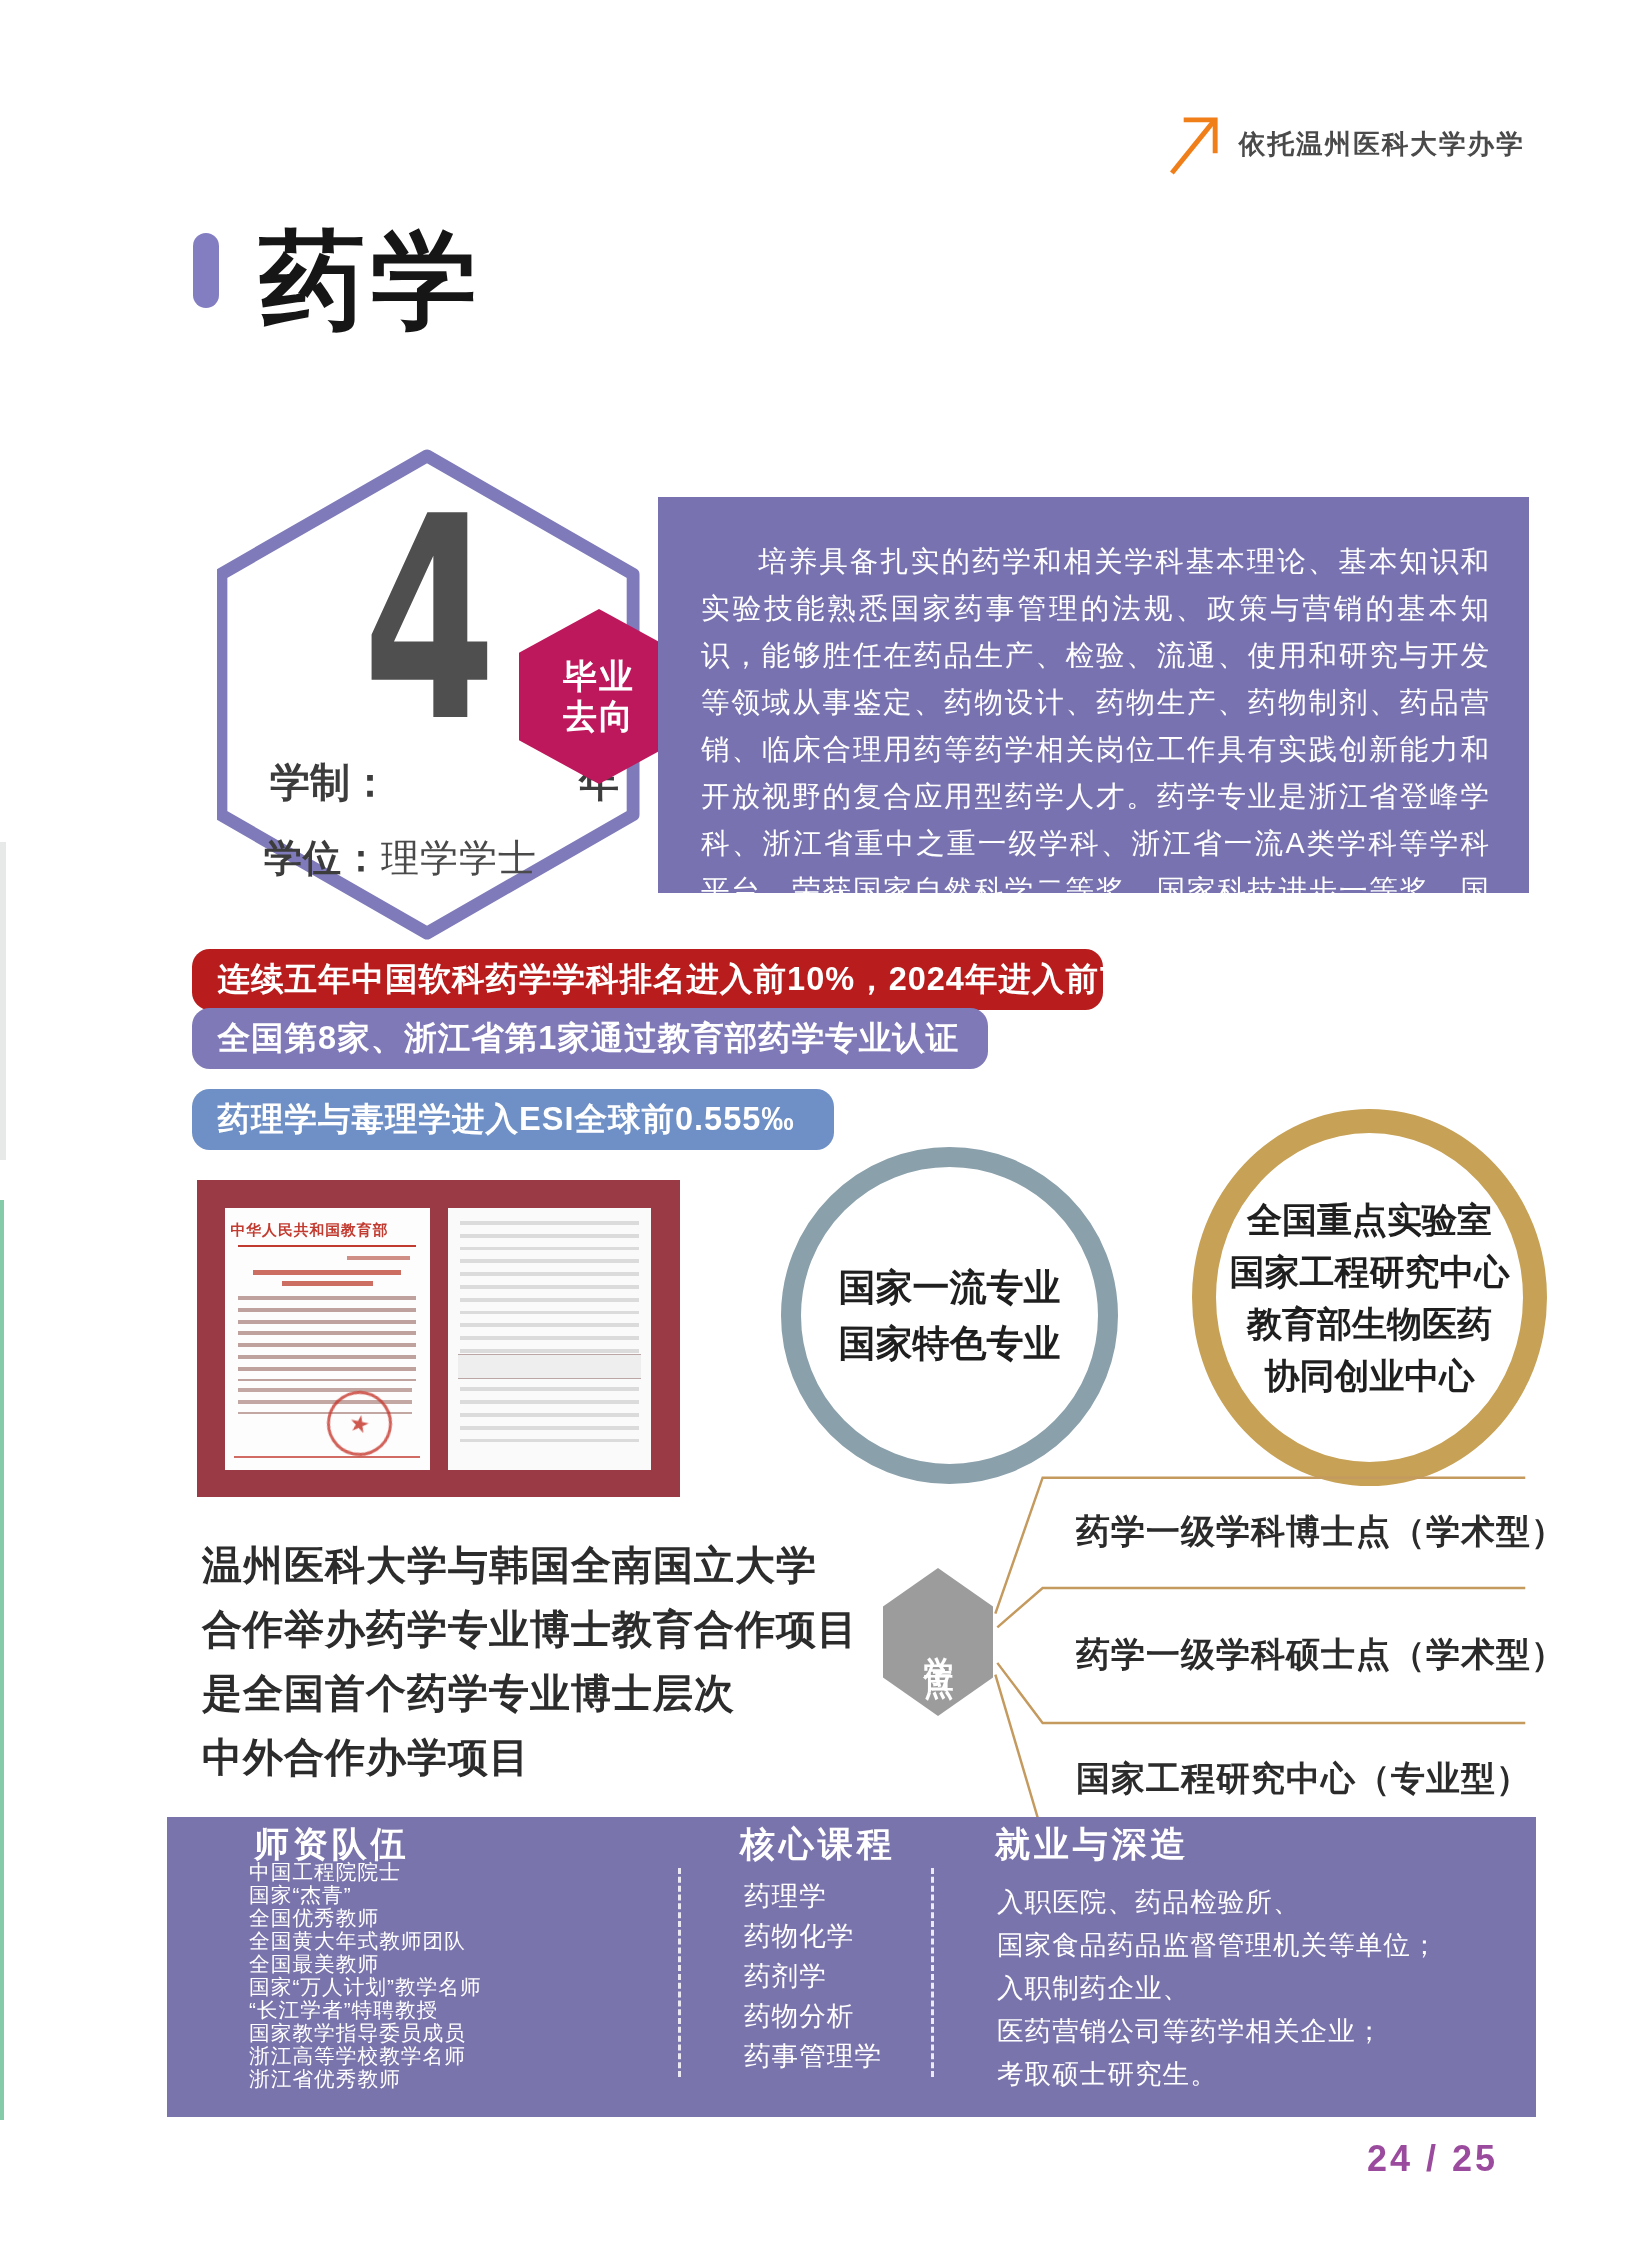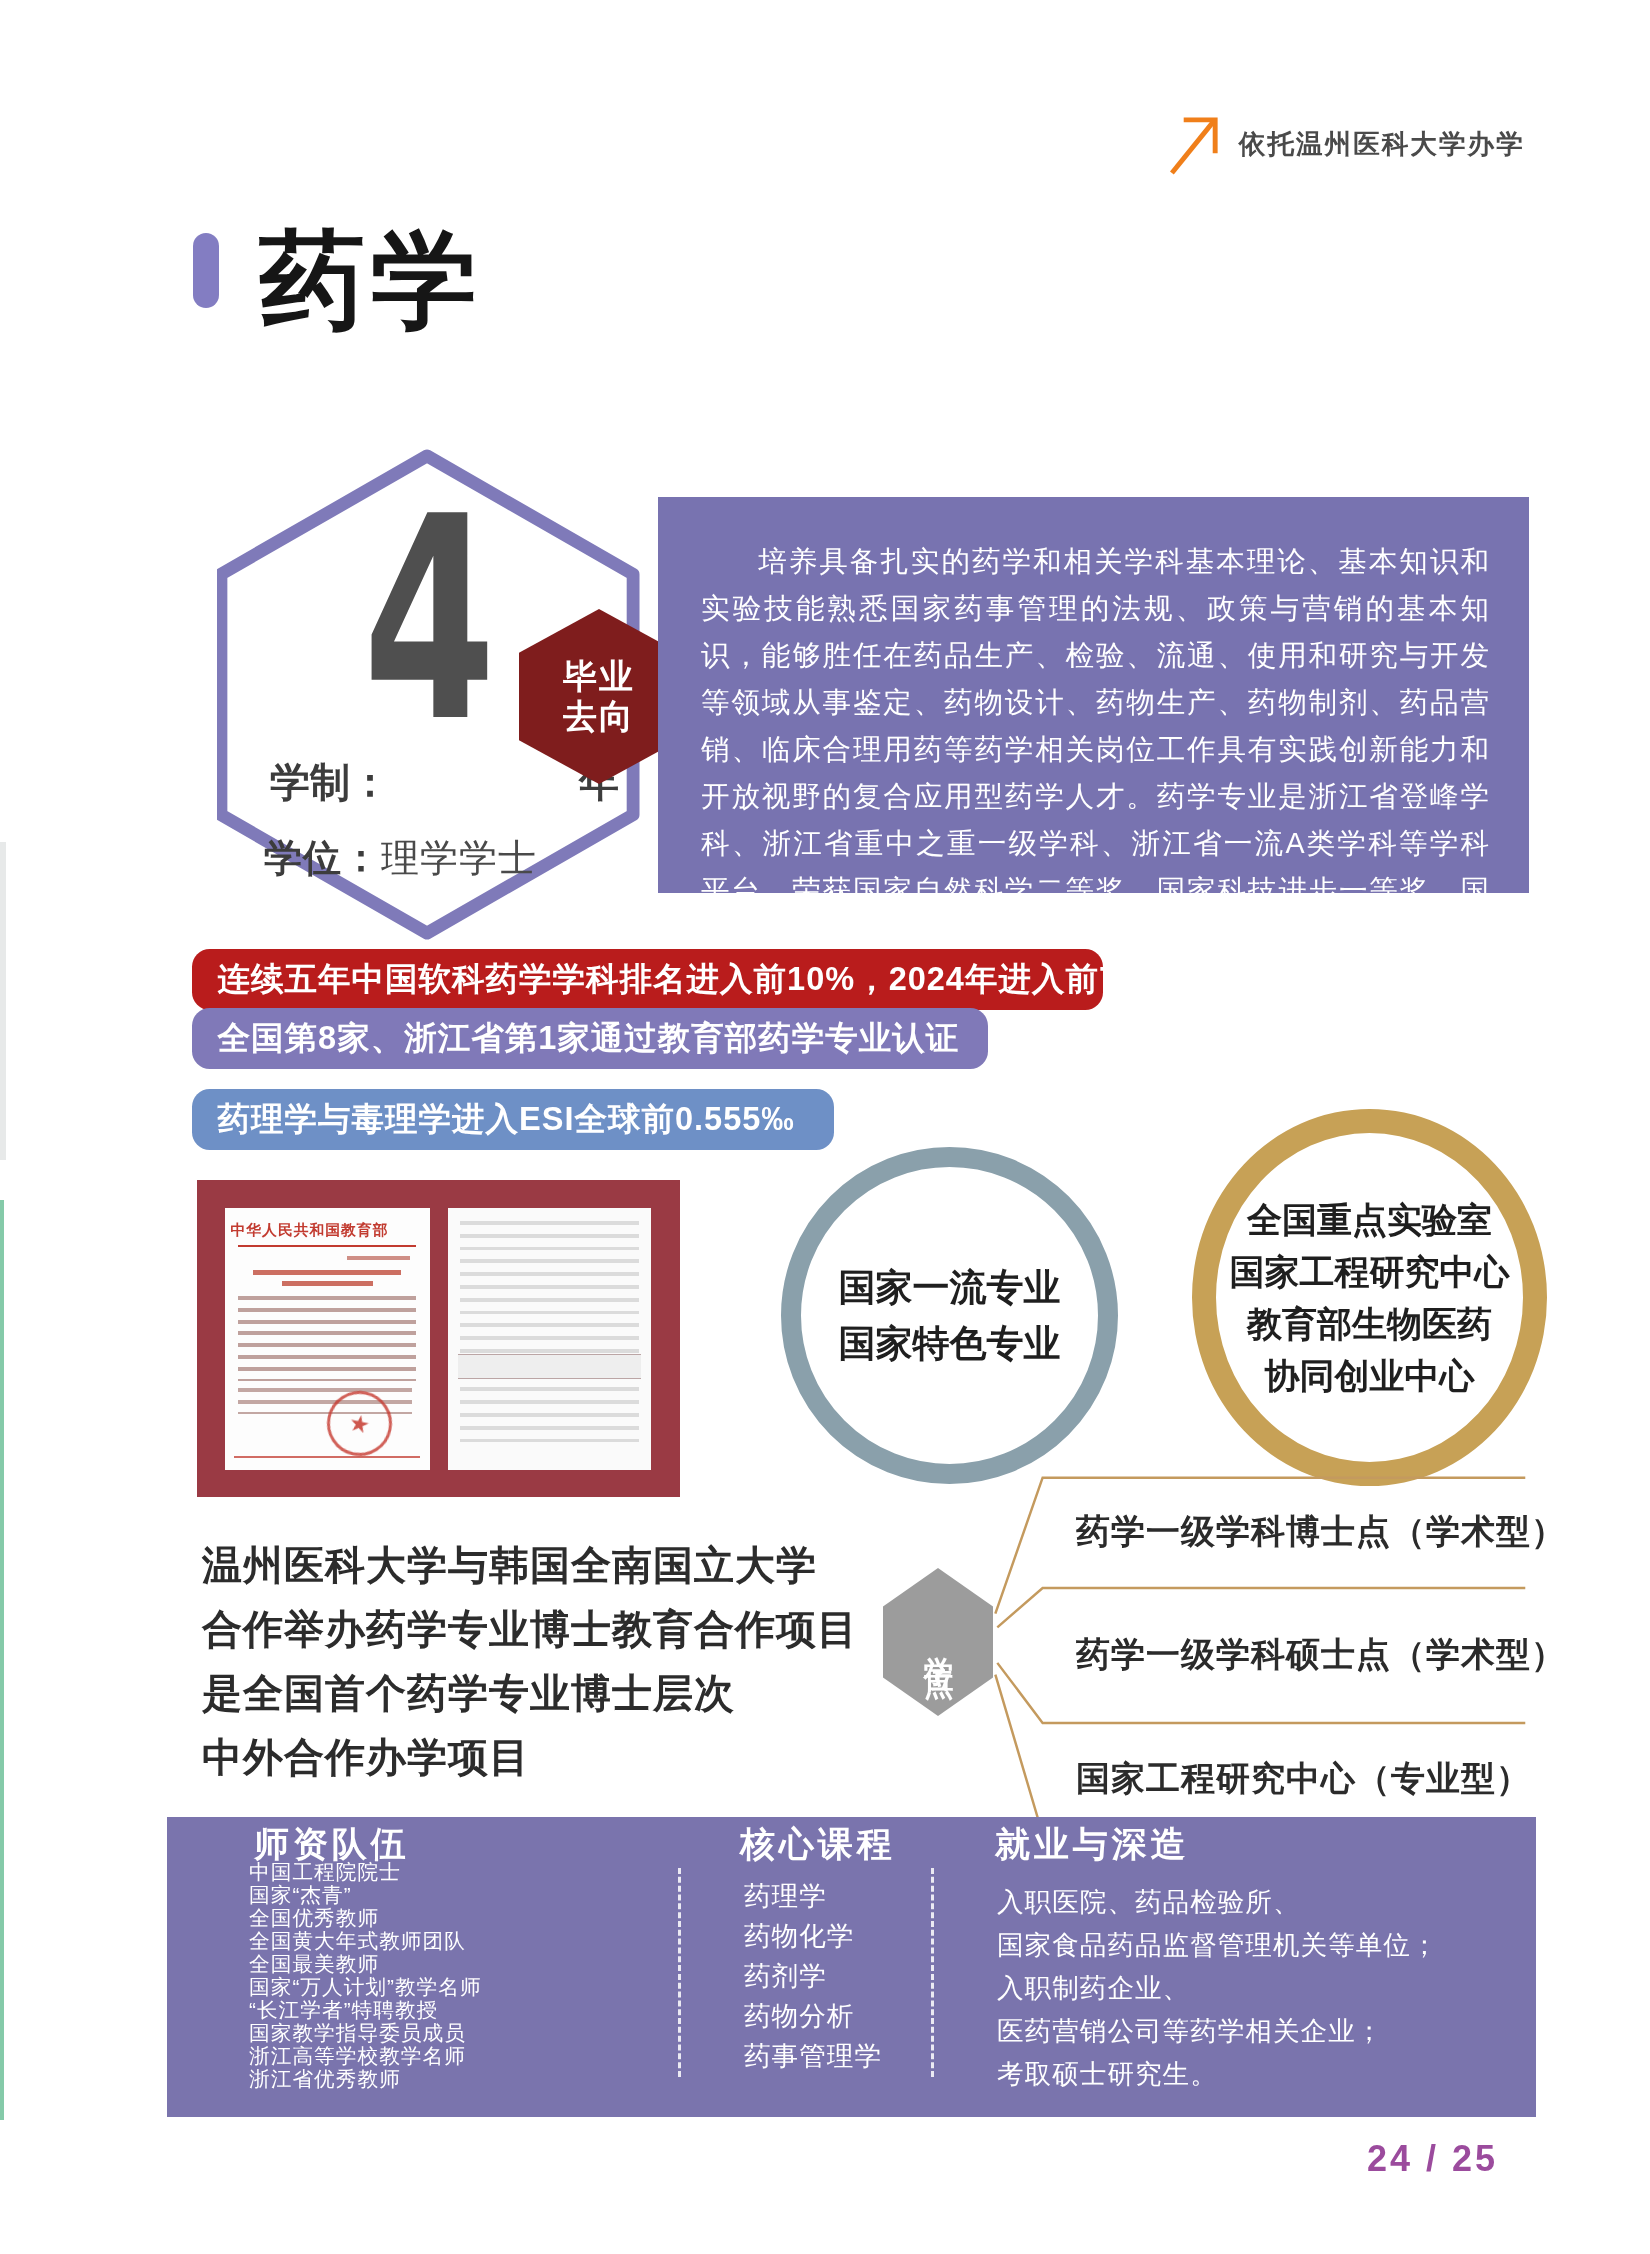--- a/index.html
+++ b/index.html
@@ -18,21 +18,21 @@
   
   .hex-svg{position:absolute;left:217px;top:448px;}
   .big-number{position:absolute;left:363px;top:479px;font-size:281px;line-height:1;font-weight:600;
               color:#4f4f4f;font-family:"DejaVu Sans","Liberation Sans",sans-serif;
               transform:scaleX(.68);transform-origin:left top;}
   .duration-label{position:absolute;left:270px;top:755px;font-size:40px;font-weight:700;color:#3c3c3c;white-space:nowrap;}
   .duration-unit{position:absolute;left:579px;top:755px;font-size:40px;font-weight:700;color:#3c3c3c;}
   .degree-row{position:absolute;left:264px;top:833px;font-size:38px;color:#3c3c3c;white-space:nowrap;letter-spacing:1px;}
   .degree-row .lbl{font-weight:700;}
   .degree-row .val{font-weight:500;color:#4a4a4a;}
-  .grad-badge{position:absolute;left:519px;top:609px;width:160px;height:175px;background:#7f1d1d;
+  .grad-badge{position:absolute;left:519px;top:609px;width:160px;height:175px;background:#be185d;
               clip-path:polygon(50% 0,100% 25%,100% 75%,50% 100%,0 75%,0 25%);
               display:flex;flex-direction:column;align-items:center;justify-content:center;
               color:#fff;font-size:34px;font-weight:700;line-height:1.15;letter-spacing:2px;}
 
   
   .intro-panel{position:absolute;left:658px;top:497px;width:871px;height:396px;background:#7873b0;box-sizing:border-box;
                padding:41px 39px 0 43px;}
   .intro-panel p{margin:0;font-size:28.6px;line-height:47px;color:#ffffff;text-align:justify;
                  text-indent:2em;letter-spacing:1px;}
 

